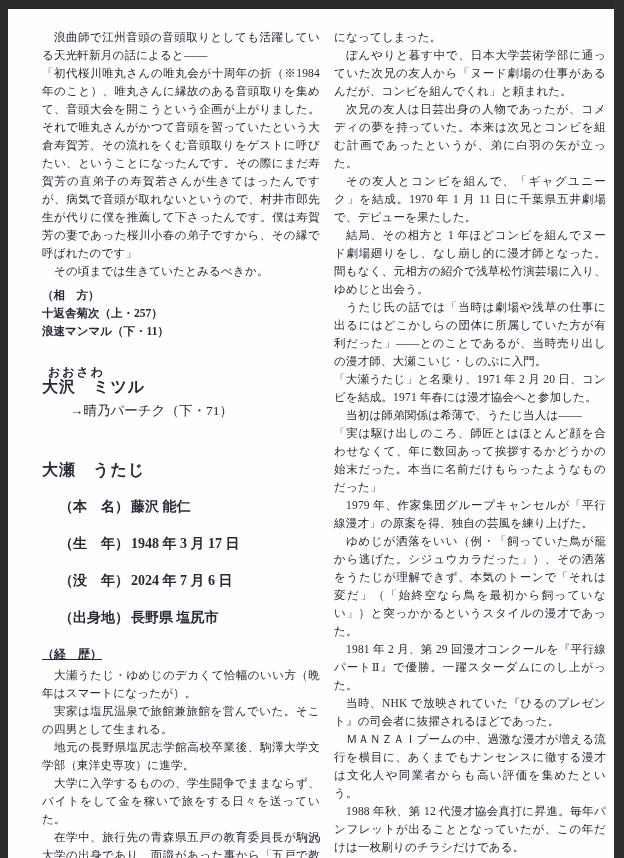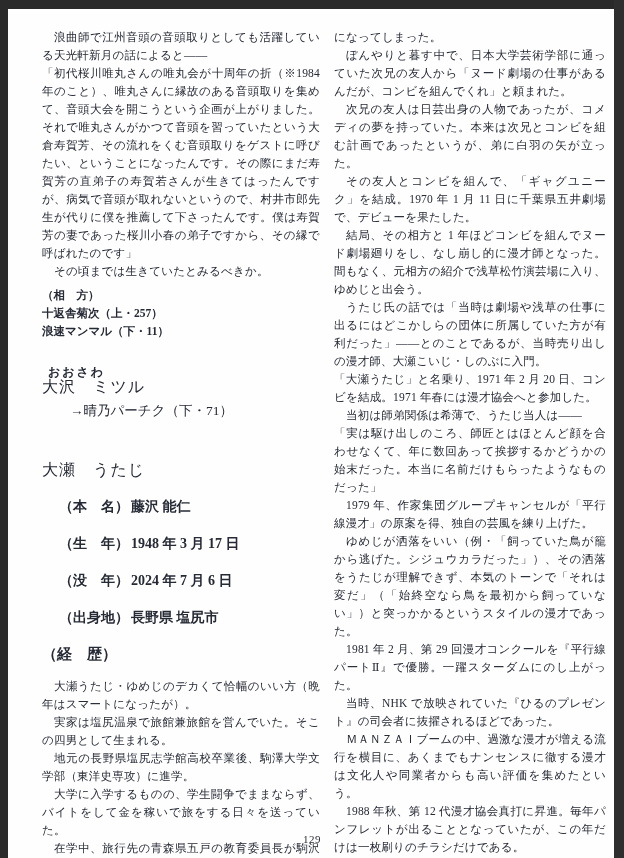--- a/index.html
+++ b/index.html
@@ -65,44 +65,45 @@
     font-size: 12px;
     line-height: 9px;
     letter-spacing: 2px;
     margin-left: 6px;
     font-weight: 600;
   }
   .entry-name {
     margin: 0;
     font-size: 16px;
     line-height: 20px;
-    font-weight: 400;
+    font-weight: 700;
     letter-spacing: 1px;
   }
   .redirect {
     margin: 5px 0 0 0;
     padding-left: 28px;
     font-size: 13.5px;
     line-height: 18px;
     font-weight: 400;
   }
   .fields { margin-top: 9px; }
   .field {
     margin: 17px;
     font-size: 14px;
     line-height: 20px;
     font-weight: 600;
     white-space: nowrap;
   }
   .field .f-label { margin-right: 2px; }
   .career-label {
-    margin: 15px 0 14px 0;
-    font-size: 15px;
+    margin: 15px 0 3px 0;
+    font-size: 12px;
     line-height: 18px;
     font-weight: 600;
+    text-decoration: underline;
   }
   
   .page-number {
     position: absolute;
     left: 0; bottom: 13px;
     width: 100%;
     text-align: center;
     font-size: 11px;
     letter-spacing: 0.5px;
     color: #2c3038;

